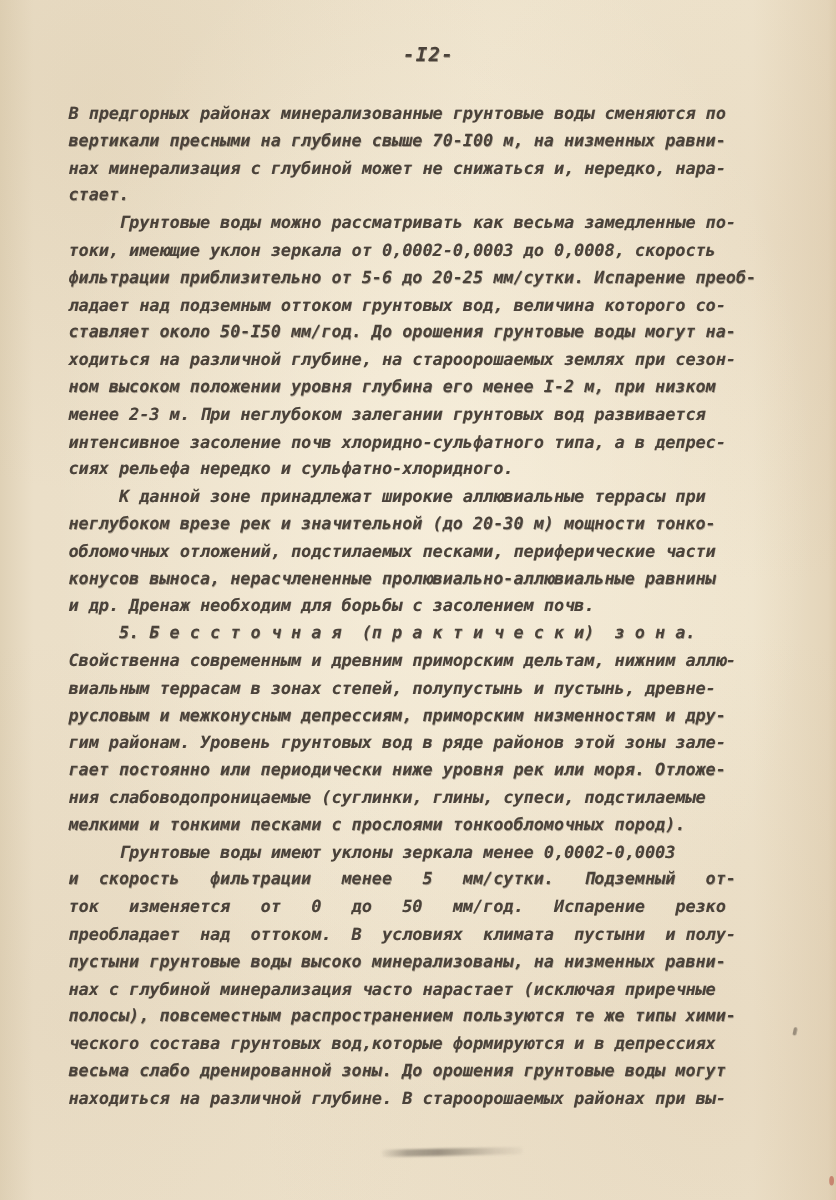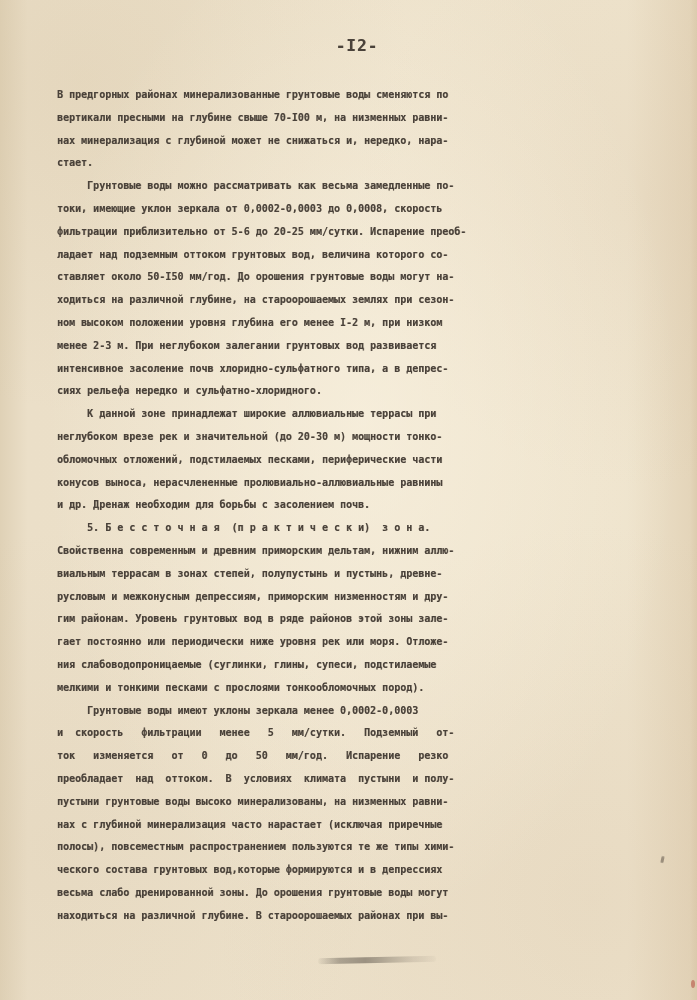--- a/index.html
+++ b/index.html
@@ -17,20 +17,21 @@
     background-image:
       radial-gradient(ellipse at 52% 42%, rgba(253,247,231,0.55) 0%, rgba(253,247,231,0) 62%),
       radial-gradient(circle at 12% 8%, rgba(205,185,150,0.22) 0%, rgba(205,185,150,0) 30%),
       radial-gradient(circle at 92% 20%, rgba(210,185,155,0.16) 0%, rgba(210,185,155,0) 28%),
       radial-gradient(circle at 85% 90%, rgba(205,180,150,0.18) 0%, rgba(205,180,150,0) 35%),
       radial-gradient(circle at 8% 85%, rgba(205,185,155,0.15) 0%, rgba(205,185,155,0) 30%),
       linear-gradient(90deg, #dfd1b6 0%, #ebdfc8 4%, #eee3cc 90%, #e4d5ba 99%, #ddccae 100%),
       linear-gradient(180deg, #e2d4b9 0%, #ebdfc8 4%, #ebdfc8 97%, #e3d5ba 100%);
     font-family: "DejaVu Sans Mono", "Liberation Mono", monospace;
     color: #4a423a;
+    font-style: italic;
   }
   .pageno {
     position: absolute;
     top: 36px;
     left: 57px;
     width: 600px;
     text-align: center;
     font-size: 16px;
     font-weight: bold;
     letter-spacing: 1px;
@@ -38,21 +39,21 @@
     text-shadow: 0.4px 0.4px 0.5px rgba(62,52,42,0.45);
   }
   .bodytext {
     position: absolute;
     top: 84px;
     left: 57px;
     width: 612px;
   }
   .para {
     white-space: pre;
-    font-size: 10px;
+    font-size: 14px;
     line-height: 22.8px;
     font-weight: bold;
     color: #4a423a;
     text-shadow: 0.4px 0.4px 0.5px rgba(62,52,42,0.4);
   }
   .smudge {
     position: absolute;
     top: 957px;
     left: 318px;
     width: 118px;

